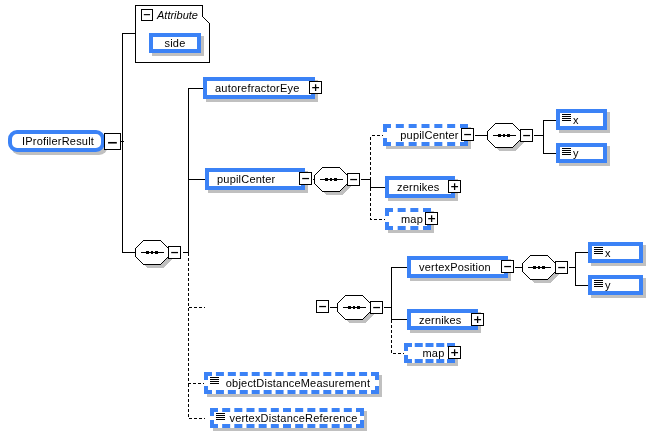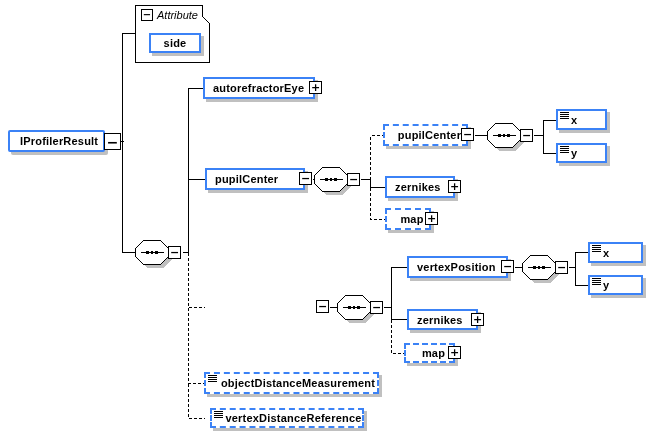--- a/index.html
+++ b/index.html
@@ -3,27 +3,27 @@
 <meta charset="utf-8">
 <style>
   html,body { margin:0; padding:0; background:#ffffff; }
   #stage {
     position:relative; width:656px; height:440px; background:#ffffff;
     font-family:"Liberation Sans", sans-serif; overflow:hidden;
   }
   #lines { position:absolute; left:0; top:0; }
   .box {
     position:absolute; box-sizing:border-box; background:#ffffff;
-    border:2px solid #3b82f6; box-shadow:3px 3px 0 0 #c0c0c0;
+    border:4px solid #3b82f6; box-shadow:3px 3px 0 0 #c0c0c0;
     display:flex; align-items:center; padding-left:8px;
-    font-weight:bold; font-size:11px; letter-spacing:0.2px; color:#000000;
+    font-weight:normal; font-size:11px; letter-spacing:0.2px; color:#000000;
     white-space:nowrap;
   }
   .dashed { border-style:dashed;justify-content:center; }
-  .rounded { border-radius:2px; padding-left:10px; }
+  .rounded { border-radius:9px; padding-left:10px; }
   .centered { justify-content:center; padding-left:0; }
   .withtype { padding-left:13px; }
   .typeicon {
     position:absolute; left:2px; top:1px; width:9px; height:7px;
     background:repeating-linear-gradient(to bottom,#000 0 1px,transparent 1px 2px);
   }
   .toggle {
     position:absolute; box-sizing:border-box; width:13px; height:13px;
     background:#ffffff; border:1px solid #000000;
     display:flex; align-items:center; justify-content:center;

